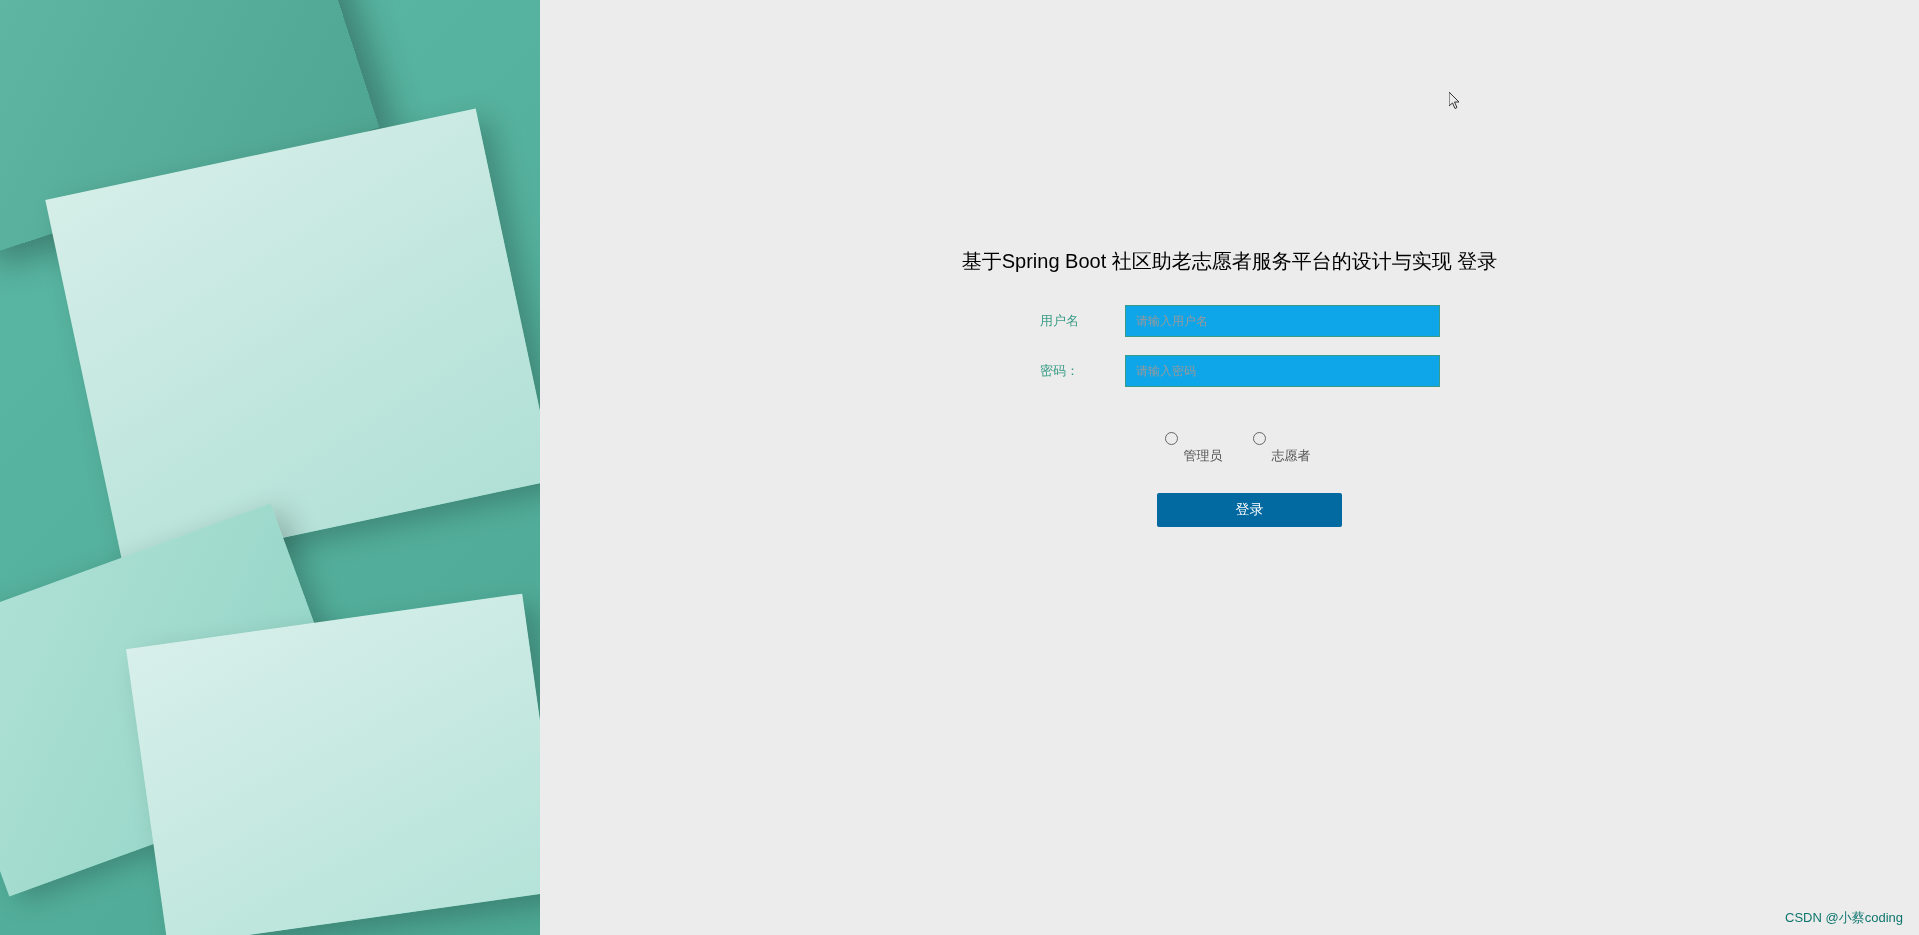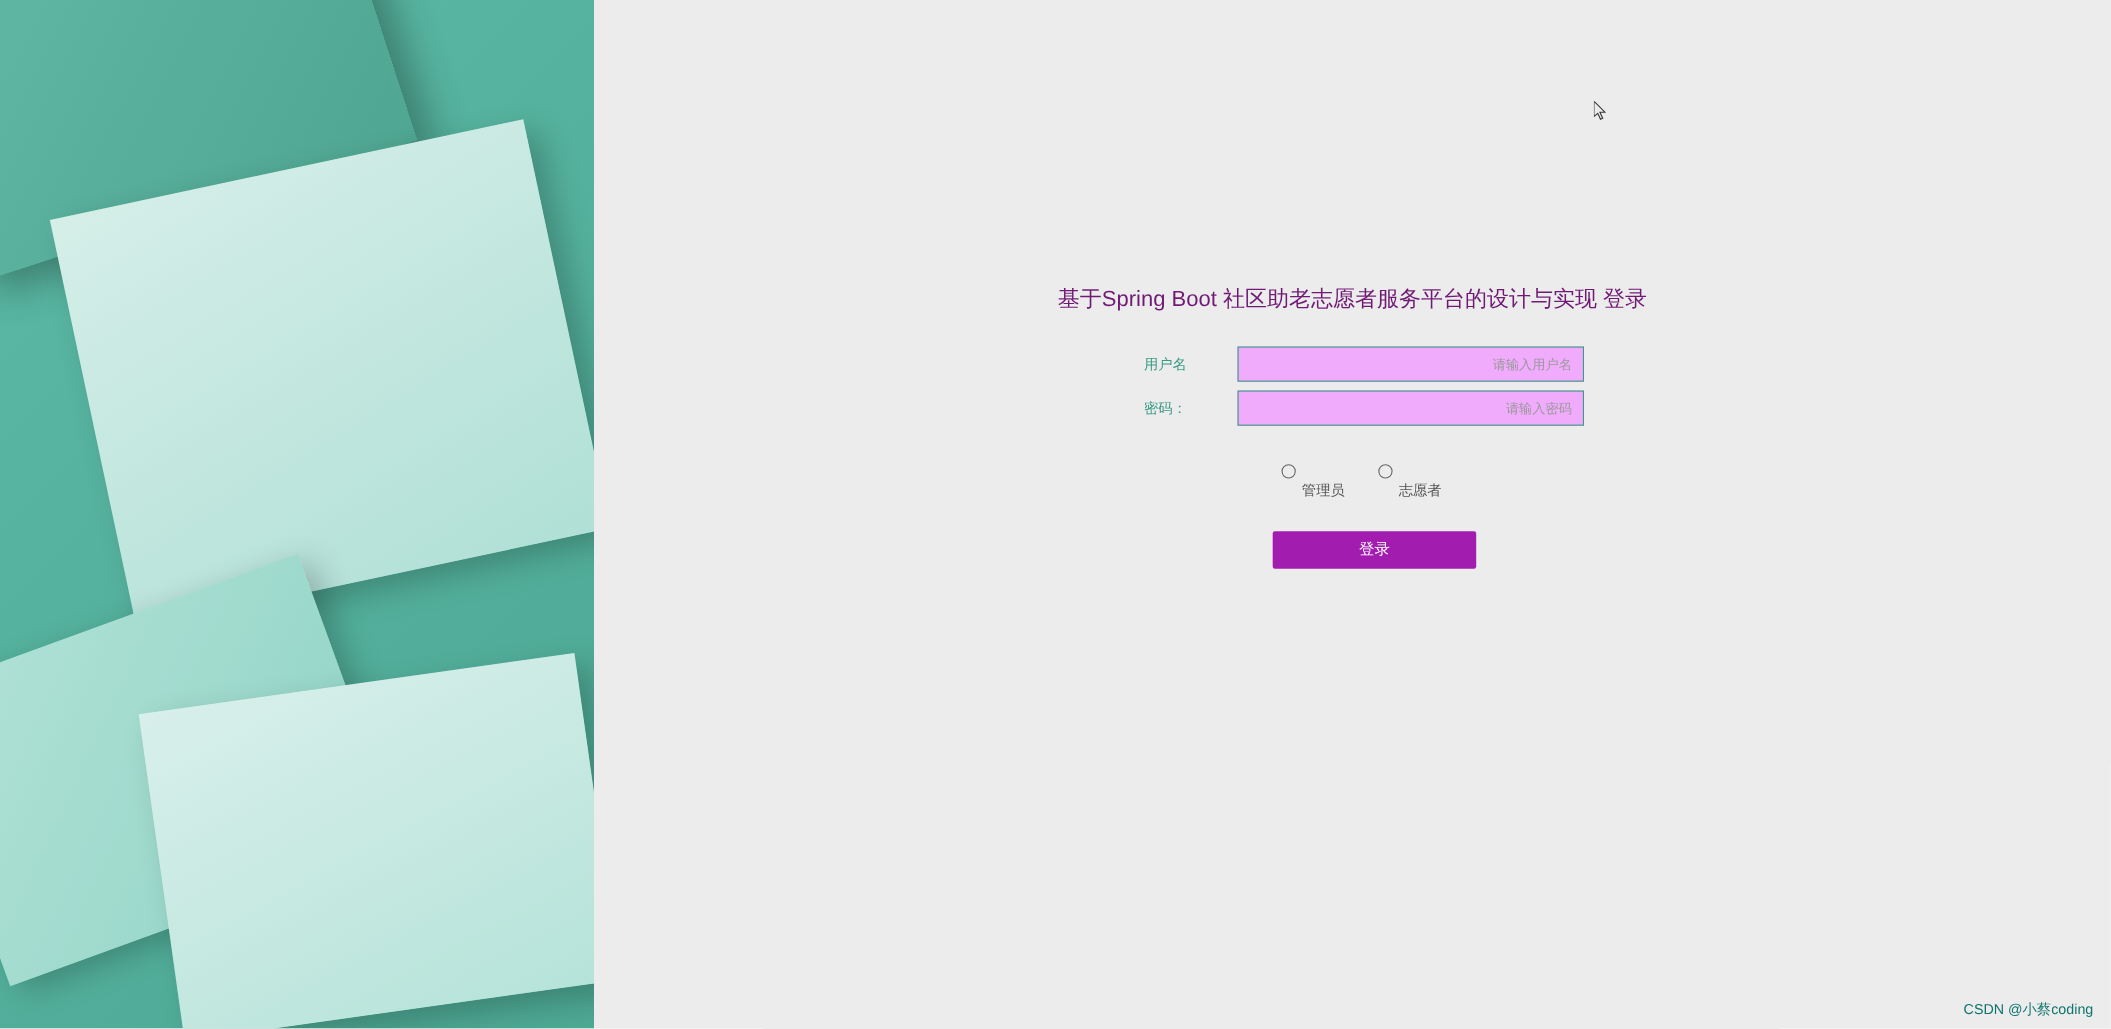--- a/index.html
+++ b/index.html
@@ -84,53 +84,52 @@
     .login-container {
       width: 520px;
       display: flex;
       flex-direction: column;
       align-items: center;
       margin-top: -160px;
     }
     
     .title {
       font-size: 20px;
-      color: #701a75;
+      color: #000000;
       margin-bottom: 30px;
       font-weight: 500;
       white-space: nowrap;
     }
     
     .form-row {
       display: flex;
       align-items: center;
-      margin-bottom: 8px;
+      margin-bottom: 18px;
       width: 100%;
       justify-content: center;
       gap: 36px;
     }
     
     .form-label {
       width: 60px;
       text-align: right;
       font-size: 13px;
       color: #3a9b86;
       margin-right: 10px;
     }
     
     .form-input {
       width: 315px;
       height: 32px;
       border: 1px solid #3a9b86;
       padding: 0 10px;
       font-size: 12px;
       color: #333;
-      background: #f0abfc;
+      background: #0ea5e9;
       outline: none;
-      text-align: right;
     }
     
     .form-input::placeholder {
       color: #999;
     }
     
     .radio-row {
       display: flex;
       align-items: center;
       margin-bottom: 28px;
@@ -156,21 +155,21 @@
     
     .radio-label {
       font-size: 13px;
       color: #555;
       margin-top: 36px;
     }
     
     .login-button {
       width: 185px;
       height: 34px;
-      background: #a21caf;
+      background: #0369a1;
       color: #fff;
       border: none;
       font-size: 14px;
       cursor: pointer;
       border-radius: 2px;
       margin-left: 40px;
     }
     
     .watermark {
       position: absolute;

